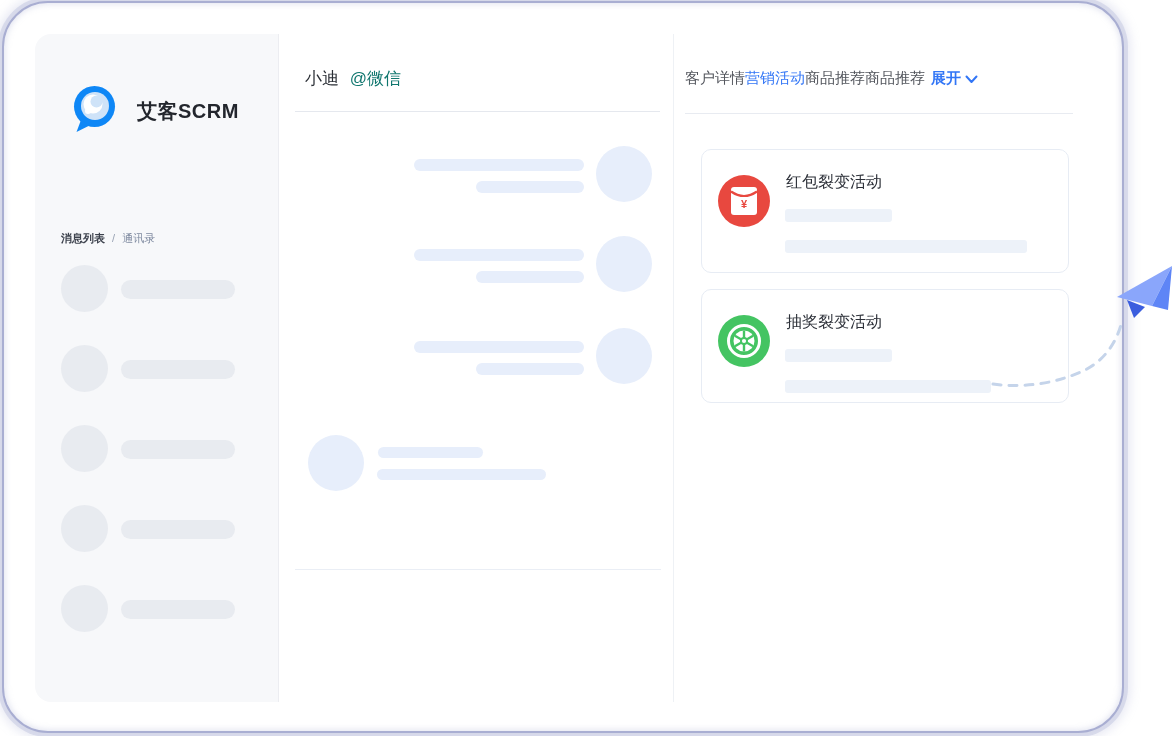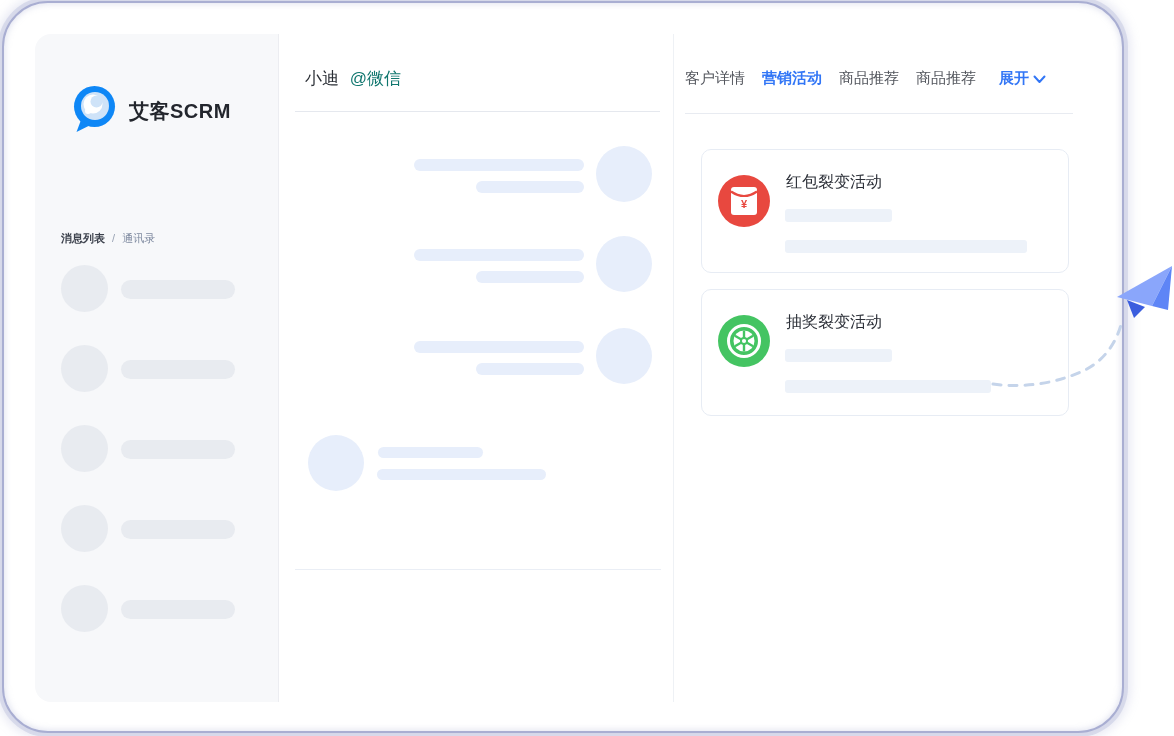--- a/index.html
+++ b/index.html
@@ -13,21 +13,21 @@
             border:2px solid #a9aed2;
             box-shadow: 0 0 0 4px rgba(166,173,210,0.30),
                         0 0 10px 7px rgba(166,173,210,0.25),
                         inset 0 0 6px 1px rgba(166,173,210,0.35); }
   .screen { position:absolute; left:31px; top:31px; width:1060px; height:668px;
             border-radius:16px; background:#ffffff; overflow:hidden; }
 
   
   .sidebar { position:absolute; left:0; top:0; bottom:0; width:244px;
              background:#f7f8fa; border-right:1px solid #ecedf1; }
-  .logo-row { position:absolute; left:35px; top:53px; height:48px; display:flex; align-items:center; gap:11px; }
+  .logo-row { position:absolute; left:35px; top:53px; height:48px; display:flex; align-items:center; gap:19px; }
   .logo-name { font-size:20px; font-weight:600; color:#23262d; letter-spacing:0.5px; }
   .side-nav { position:absolute; left:26px; top:197px; font-size:11px; }
   .side-nav .nav-dark { color:#3d424d; font-weight:600; }
   .side-nav .nav-sep  { color:#9aa3b4; font-weight:400; margin:0 4px; }
   .side-nav .nav-light{ color:#7f8aa0; font-weight:400; }
   .skel-row { position:absolute; left:26px; width:210px; height:48px; }
   .skel-row .sk-circle { position:absolute; left:0; top:0; width:47px; height:47px;
                          border-radius:50%; background:#e8ebf0; }
   .skel-row .sk-bar { position:absolute; left:60px; top:15px; width:114px; height:19px;
                       border-radius:9.5px; background:#e8ebf0; }
@@ -38,23 +38,23 @@
   .chat-header { position:absolute; left:26px; top:33px; font-size:17px; }
   .chat-header .c-name { color:#2a2e35; font-weight:400; }
   .chat-header .c-tag  { color:#0f766e; font-weight:400; margin-left:6px; }
   .chat-div1 { position:absolute; left:16px; top:77px; width:365px; height:1px; background:#e5e8ee; }
   .chat-div2 { position:absolute; left:16px; top:535px; width:366px; height:1px; background:#eaeef5; }
   .msg-avatar { position:absolute; width:56px; height:56px; border-radius:50%; background:#e7eefb; }
   .msg-bar { position:absolute; height:12px; border-radius:6px; background:#e7eefb; }
 
   
   .detail-panel { position:absolute; left:640px; top:0; bottom:0; width:420px; background:#ffffff; }
-  .tabs-row { position:absolute; left:10px; top:35px; display:flex; align-items:center; gap:17px; }
+  .tabs-row { position:absolute; left:10px; top:35px; display:flex; align-items:center; }
   .tab { font-size:15px; color:#54575e; white-space:nowrap; cursor:pointer; }
-  .tab.active { color:#3276f6; font-weight:700; }
+  .tab.active { color:#3276f6; font-weight:400; }
   .expand-link { display:flex; align-items:center; gap:4px; color:#3276f6; font-size:15px;
                  font-weight:600; margin-left:6px; cursor:pointer; }
   .tabs-div { position:absolute; left:10px; top:79px; width:388px; height:1px; background:#e8ebf1; }
 
   .activity-card { position:absolute; left:26px; width:368px; border:1px solid #e7ecf4;
                    border-radius:10px; background:#ffffff; }
   .card-icon { position:absolute; left:16px; top:25px; width:52px; height:52px; }
   .card-title { position:absolute; left:84px; top:22px; font-size:16px; font-weight:400; color:#2c3038; }
   .card-bar { position:absolute; left:83px; height:13px; border-radius:3px; background:#edf2f9; }
   .card-bar.b1 { top:59px; width:107px; }
@@ -164,21 +164,21 @@
               <rect x="13" y="12" width="26" height="28" rx="3" fill="#ffffff"></rect>
               <path d="M13 16.5 Q26 25.5 39 16.5" fill="none" stroke="#e8483f" stroke-width="2.2"></path>
               <text x="26" y="33" text-anchor="middle" font-size="11" font-weight="bold" fill="#e8483f" font-family="'Liberation Sans',sans-serif">¥</text>
             </svg>
           </span>
           <div class="card-title">红包裂变活动</div>
           <div class="card-bar b1"></div>
           <div class="card-bar b2" style="width:242px"></div>
         </div>
 
-        <div class="activity-card" style="top:255px; height:127px">
+        <div class="activity-card" style="top:255px; height:114px">
           <span class="card-icon">
             <svg width="52" height="52" viewBox="0 0 52 52">
               <circle cx="26" cy="26" r="26" fill="#44c462"></circle>
               <circle cx="26" cy="26" r="15.5" fill="none" stroke="#ffffff" stroke-width="3"></circle>
               <circle cx="26" cy="26" r="10.5" fill="#ffffff"></circle>
               <g stroke="#44c462" stroke-width="2.4">
                 <line x1="26" y1="15.5" x2="26" y2="36.5"></line>
                 <line x1="16.9" y1="20.75" x2="35.1" y2="31.25"></line>
                 <line x1="16.9" y1="31.25" x2="35.1" y2="20.75"></line>
               </g>

